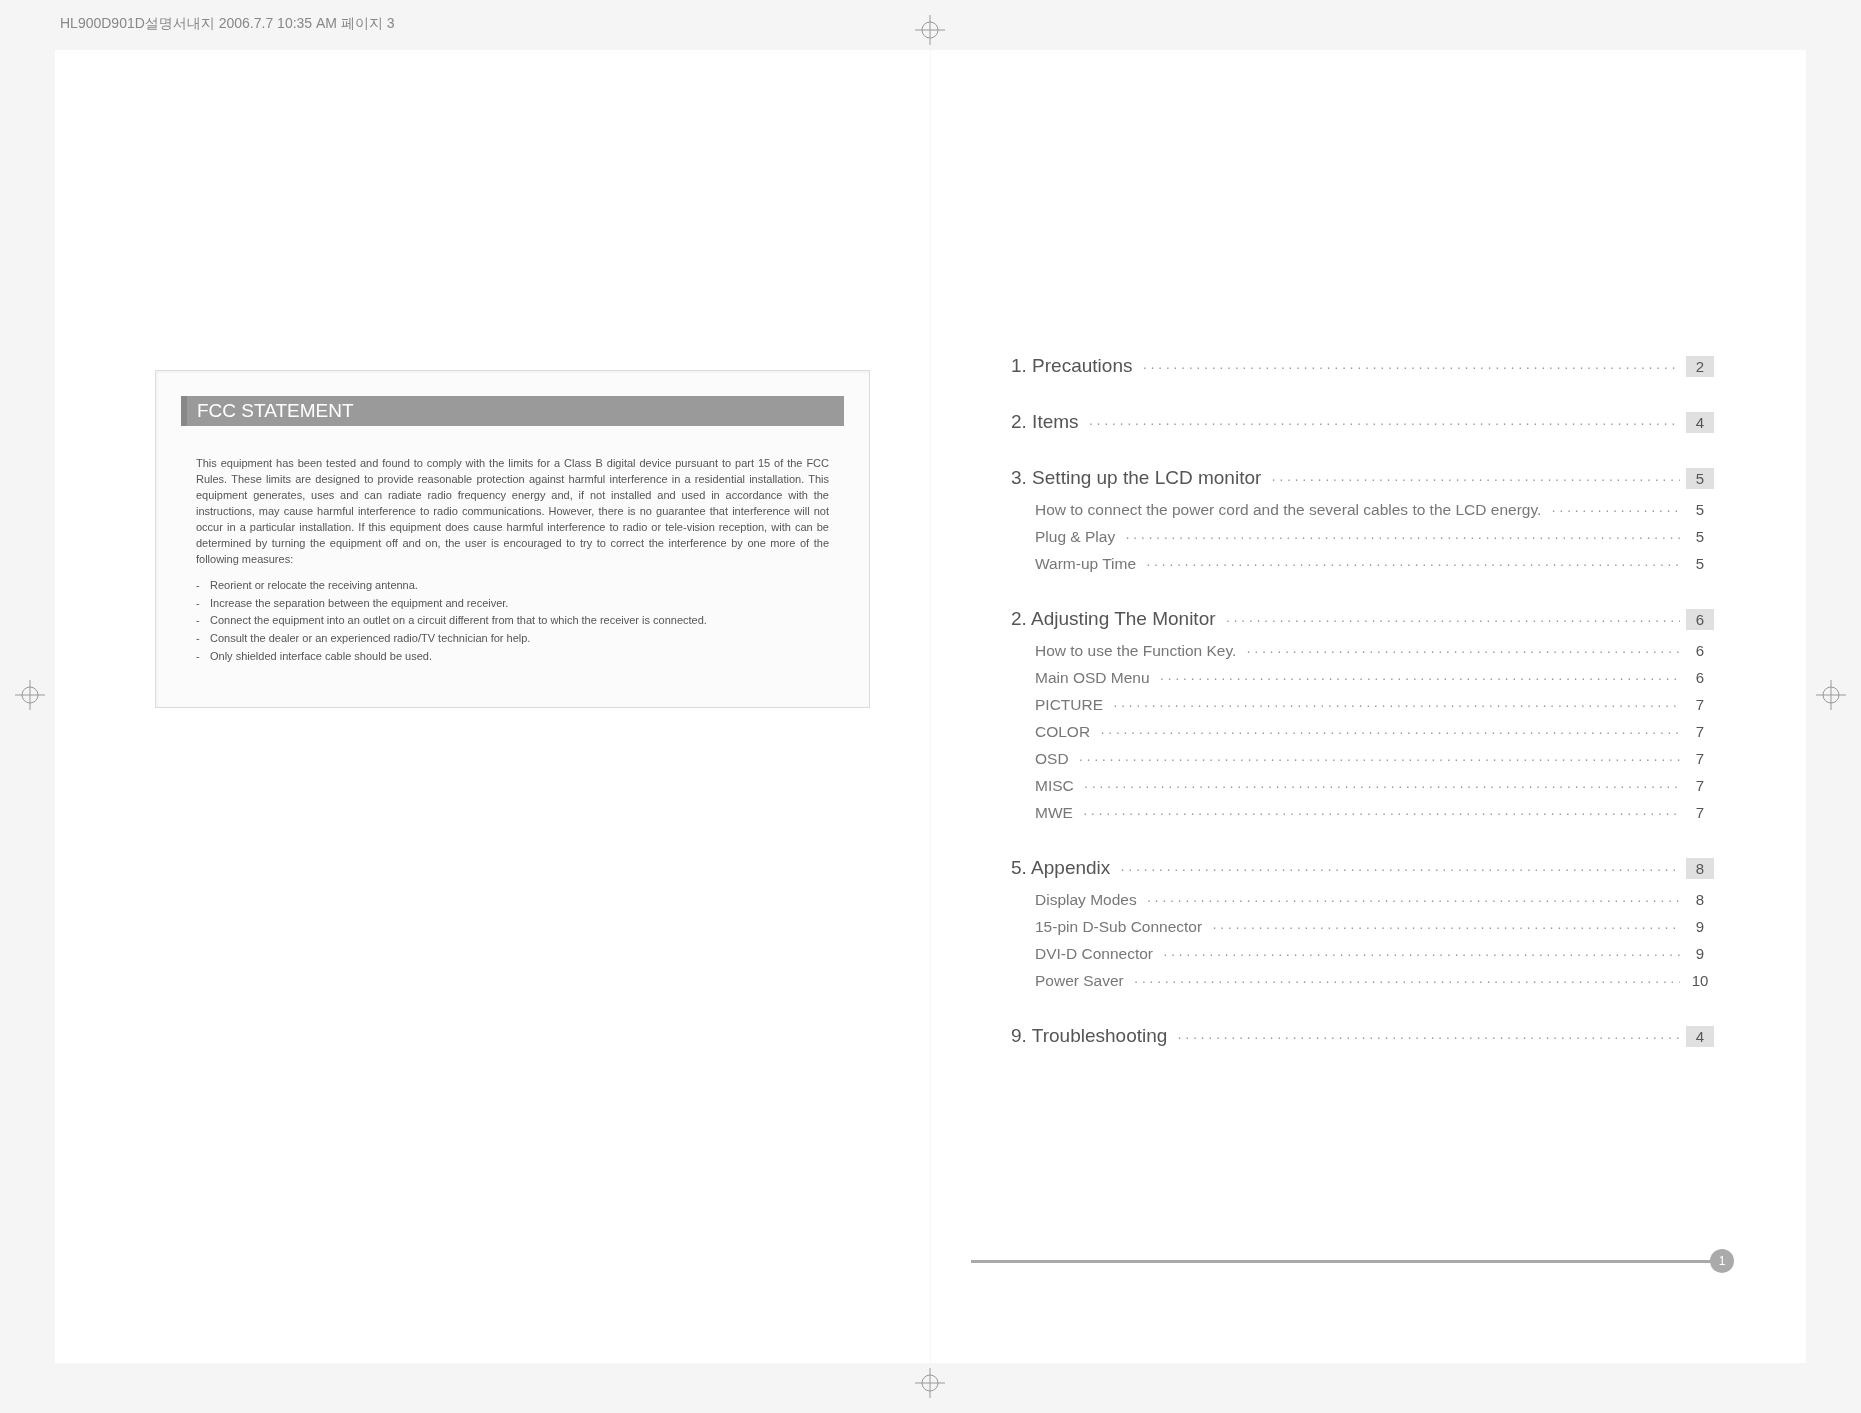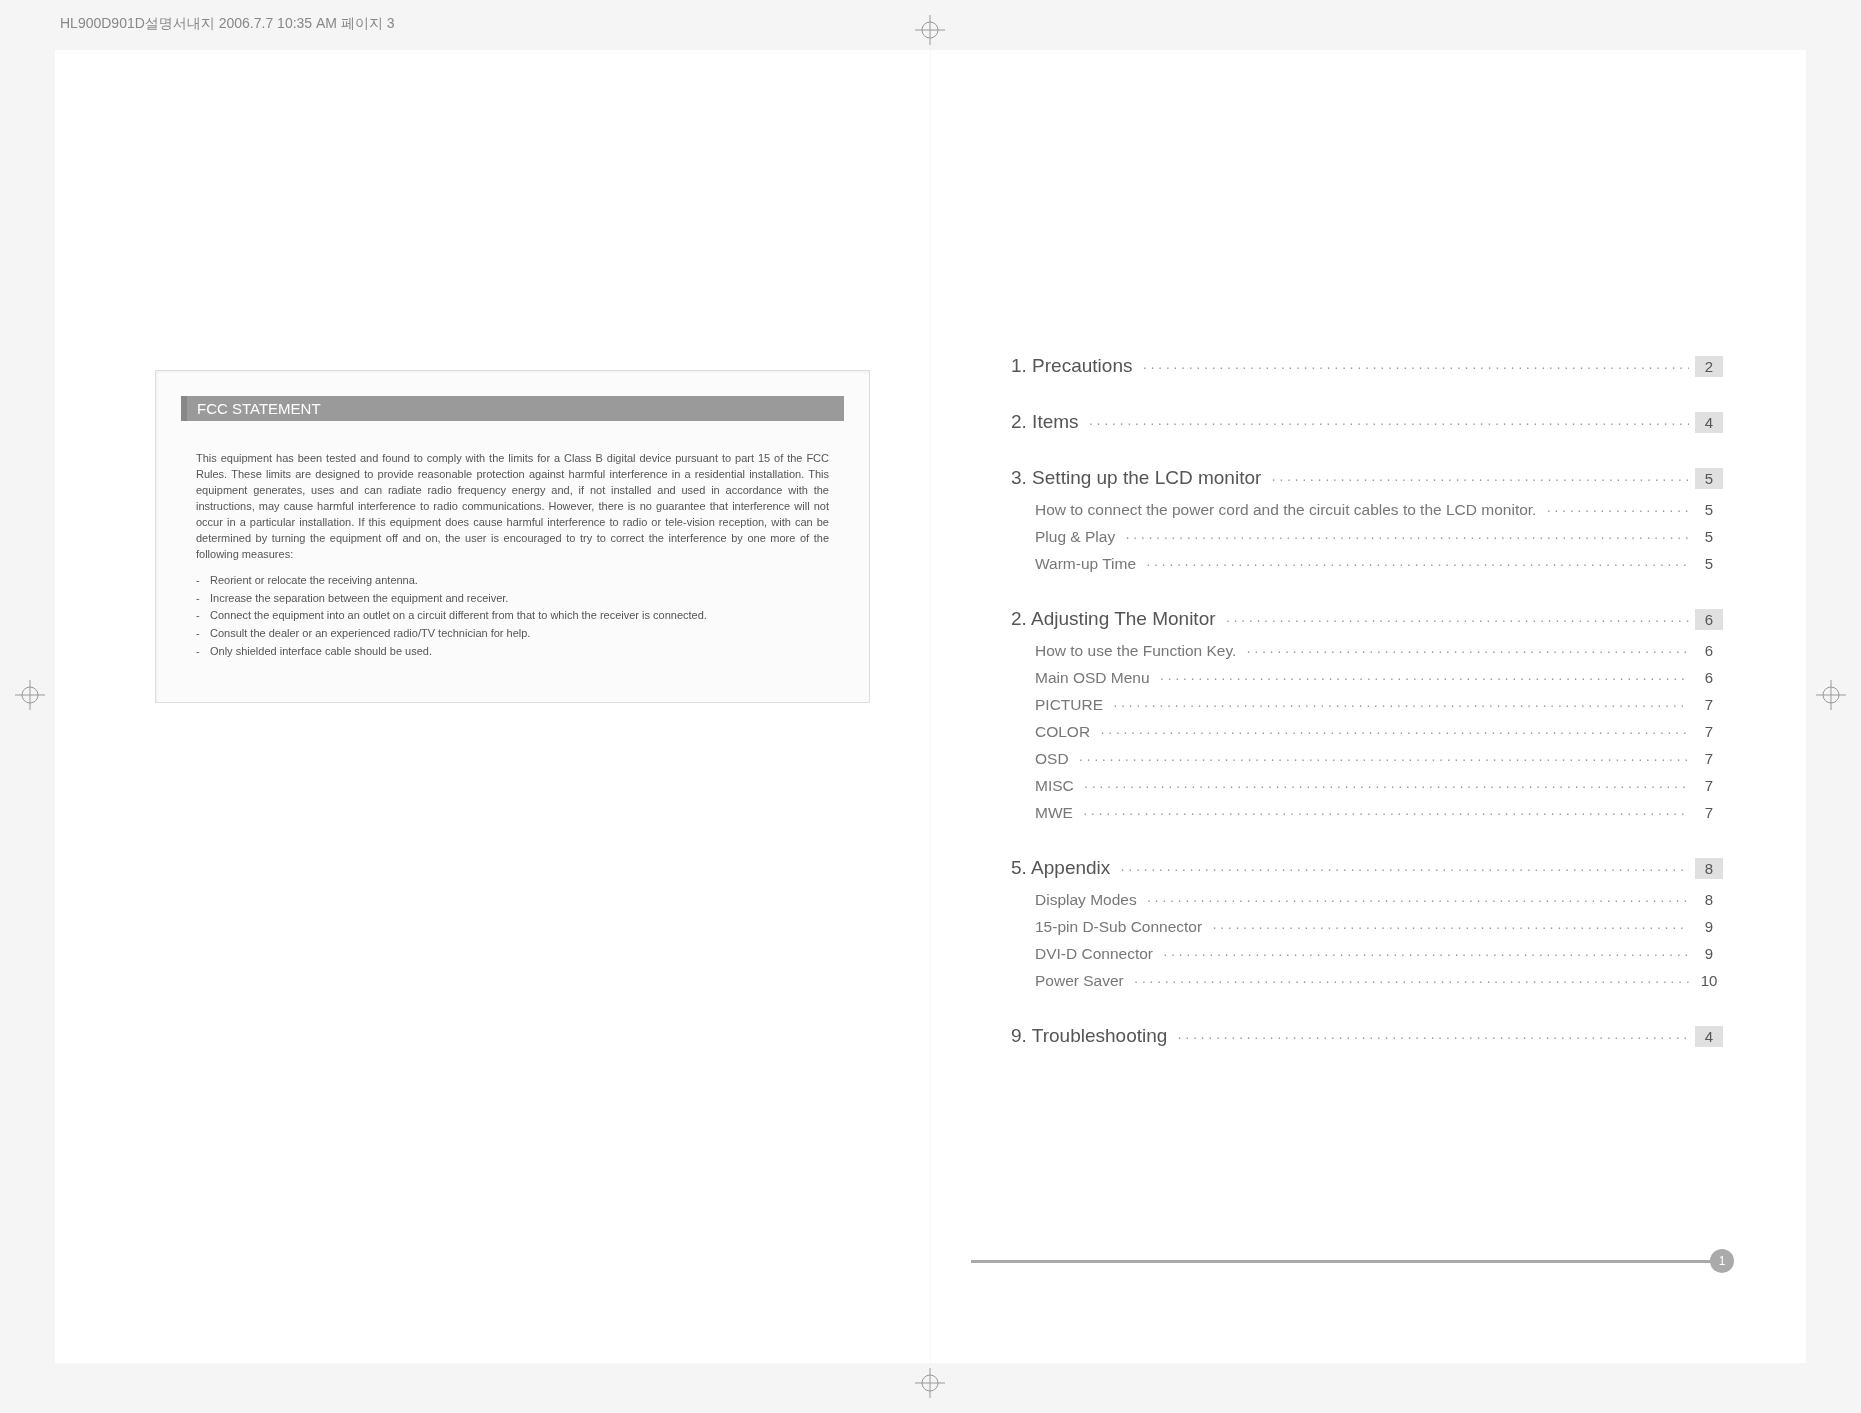--- a/index.html
+++ b/index.html
@@ -51,21 +51,21 @@
       right: 60px;
       border: 1px solid #ddd;
       background: #fbfbfb;
       padding: 0;
       box-shadow: inset 1px 1px 3px rgba(0,0,0,0.05);
     }
     .fcc-header {
       margin: 25px 25px 15px 25px;
       background: #9a9a9a;
       border-left: 6px solid #888;
-      font-size: 15px;
+      font-size: 19px;
       color: #fff;
       padding: 4px 10px;
       font-family: Arial, sans-serif;
     }
     .fcc-body {
       padding: 5px 40px 40px 40px;
       font-size: 11px;
       color: #555;
       line-height: 1.45;
     }
@@ -108,21 +108,21 @@
       color: #707070;
       font-weight: bold;
       font-family: 'Segoe UI', Arial, sans-serif;
       padding-bottom: 14px;
     }
 
     .toc {
       position: absolute;
       top: 305px;
       left: 80px;
-      right: 83px;
+      right: 92px;
       color: #666;
     }
     .toc-entry {
       display: flex;
       align-items: baseline;
       margin: 4px 0;
     }
     .toc-entry.section {
       font-size: 19px;
       color: #555;
@@ -263,21 +263,21 @@
           <span class="toc-label">2. Items</span>
           <span class="toc-dots sparse" style="letter-spacing: 3px;">······················································································</span>
           <span class="toc-page">4</span>
         </div>
         <div class="toc-entry section">
           <span class="toc-label">3. Setting up the LCD monitor</span>
           <span class="toc-dots sparse" style="letter-spacing: 3px;">······················································································</span>
           <span class="toc-page">5</span>
         </div>
         <div class="toc-entry sub">
-          <span class="toc-label">How to connect the power cord and the circuit cables to the LCD monitor.</span>
+          <span class="toc-label">How to connect the power cord and the several cables to the LCD energy.</span>
           <span class="toc-dots sparse" style="letter-spacing: 3px;">······················································································</span>
           <span class="toc-page">5</span>
         </div>
         <div class="toc-entry sub">
           <span class="toc-label">Plug &amp; Play</span>
           <span class="toc-dots sparse" style="letter-spacing: 3px;">······················································································</span>
           <span class="toc-page">5</span>
         </div>
         <div class="toc-entry sub">
           <span class="toc-label">Warm-up Time</span>

